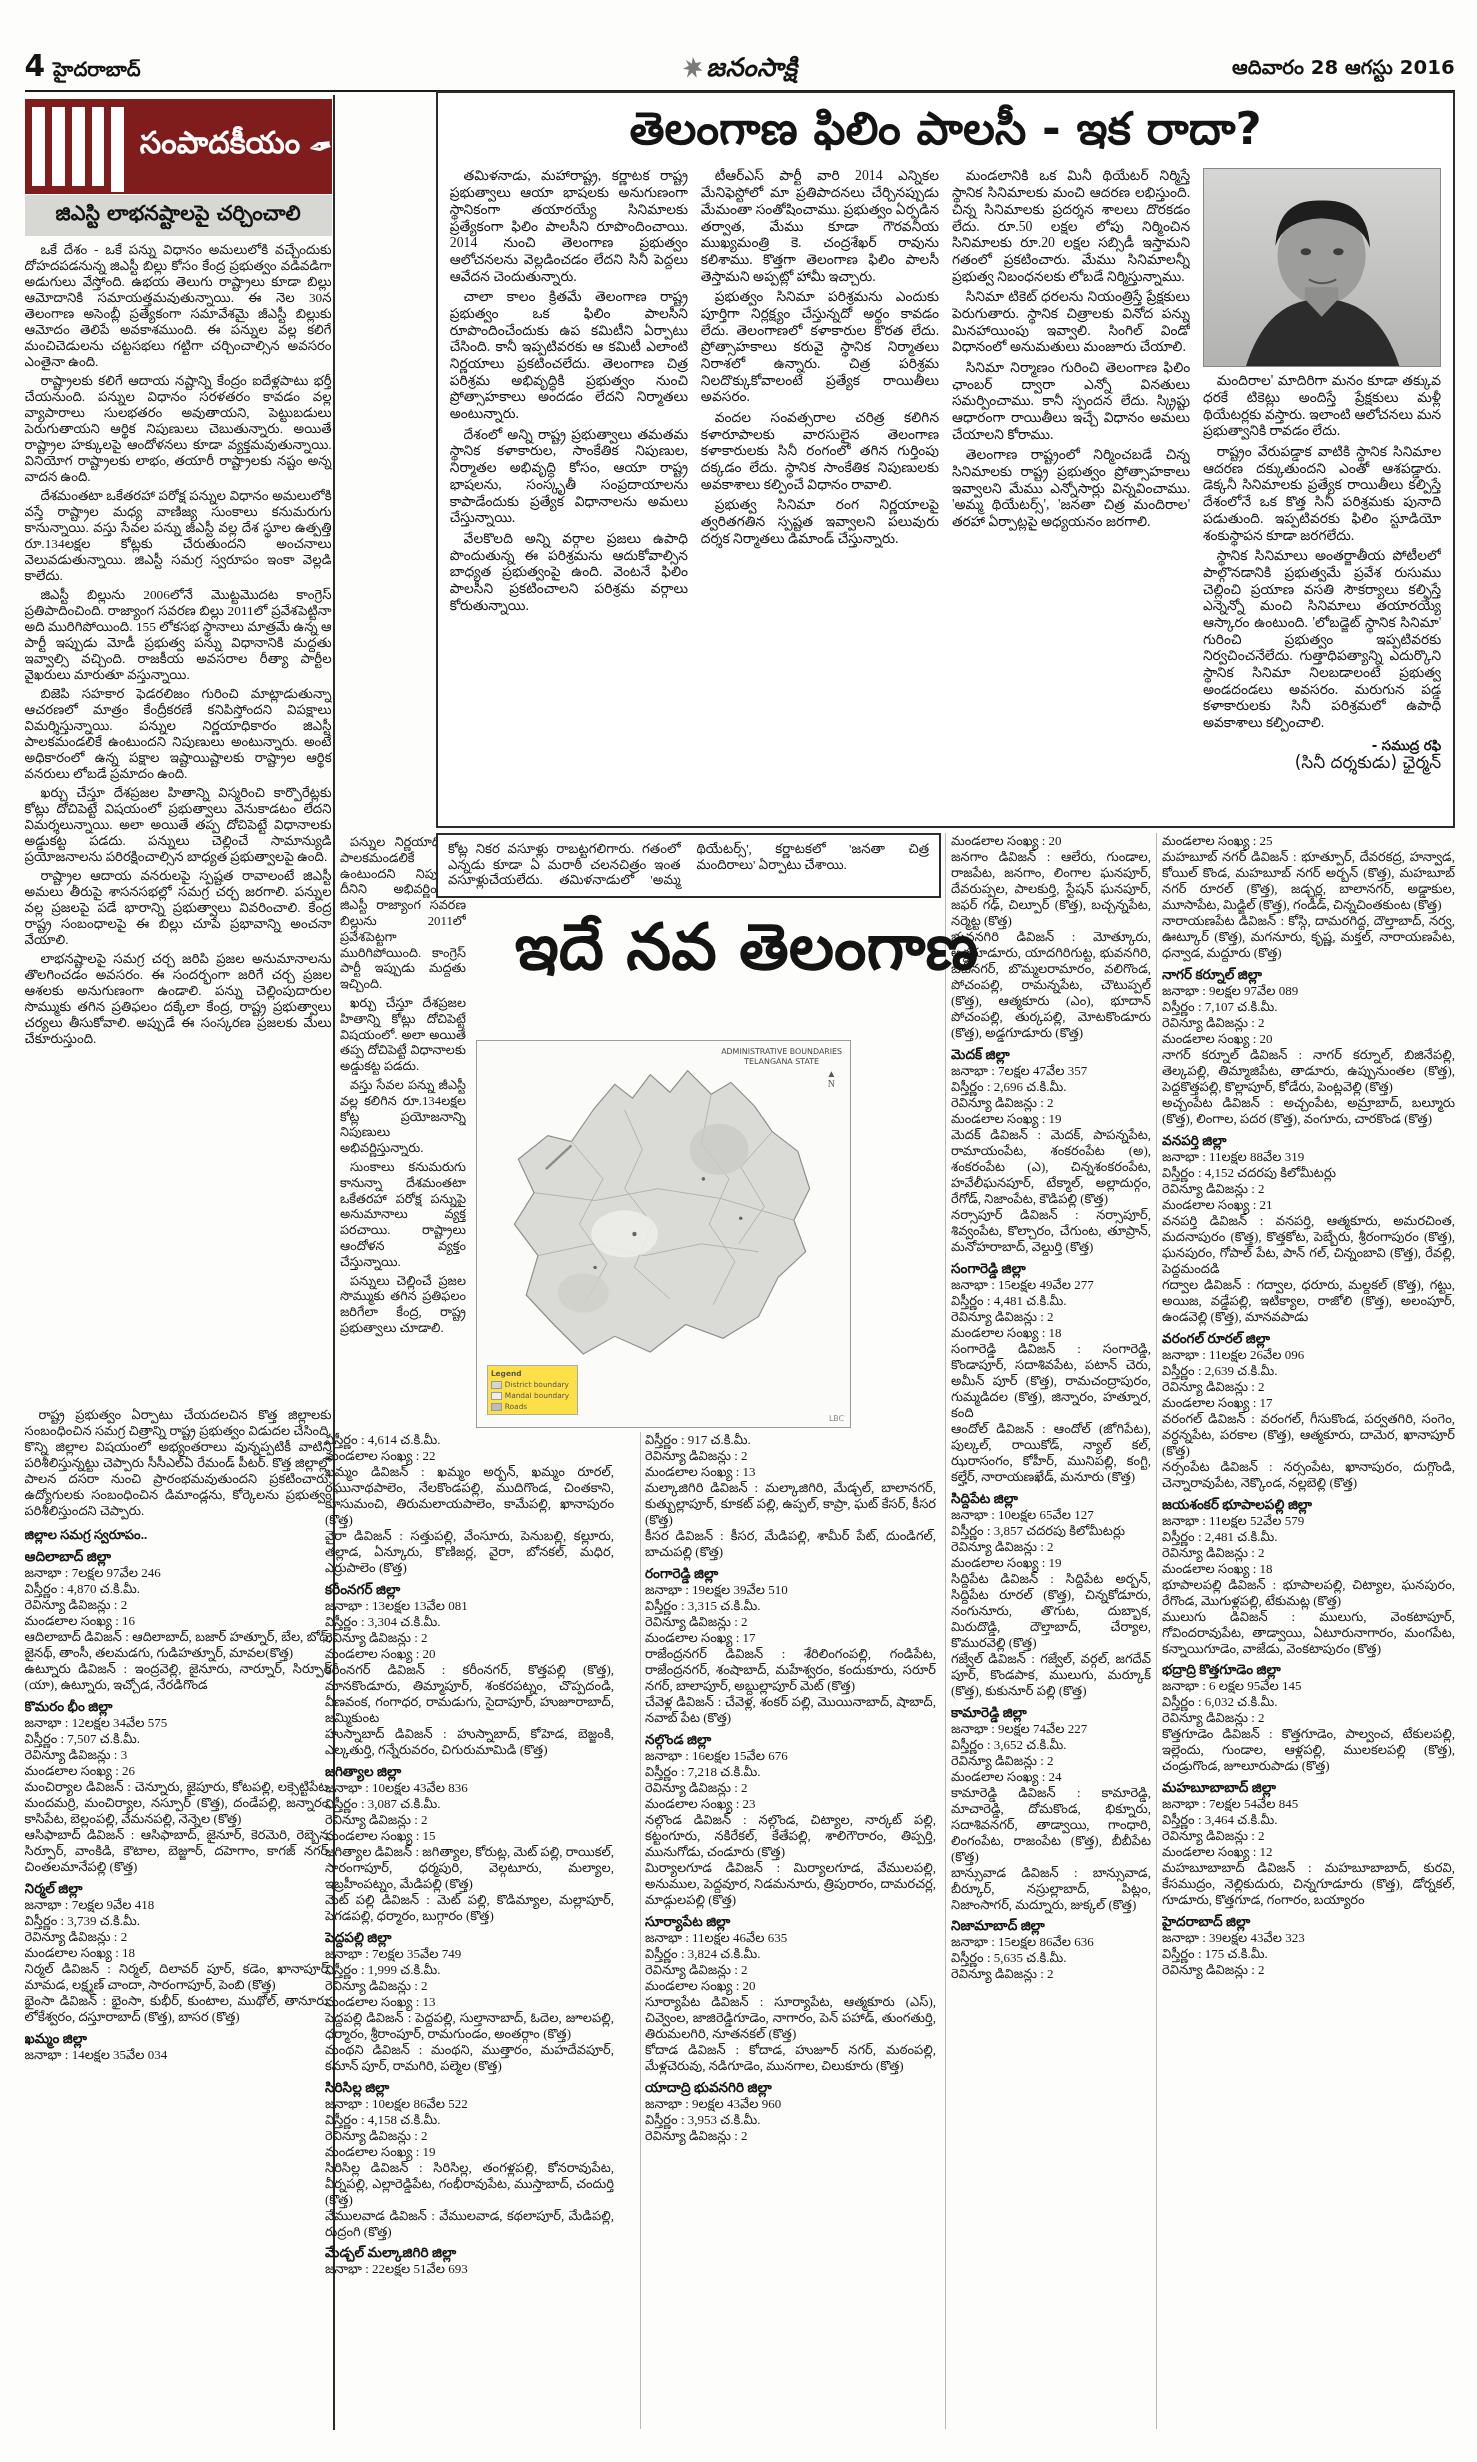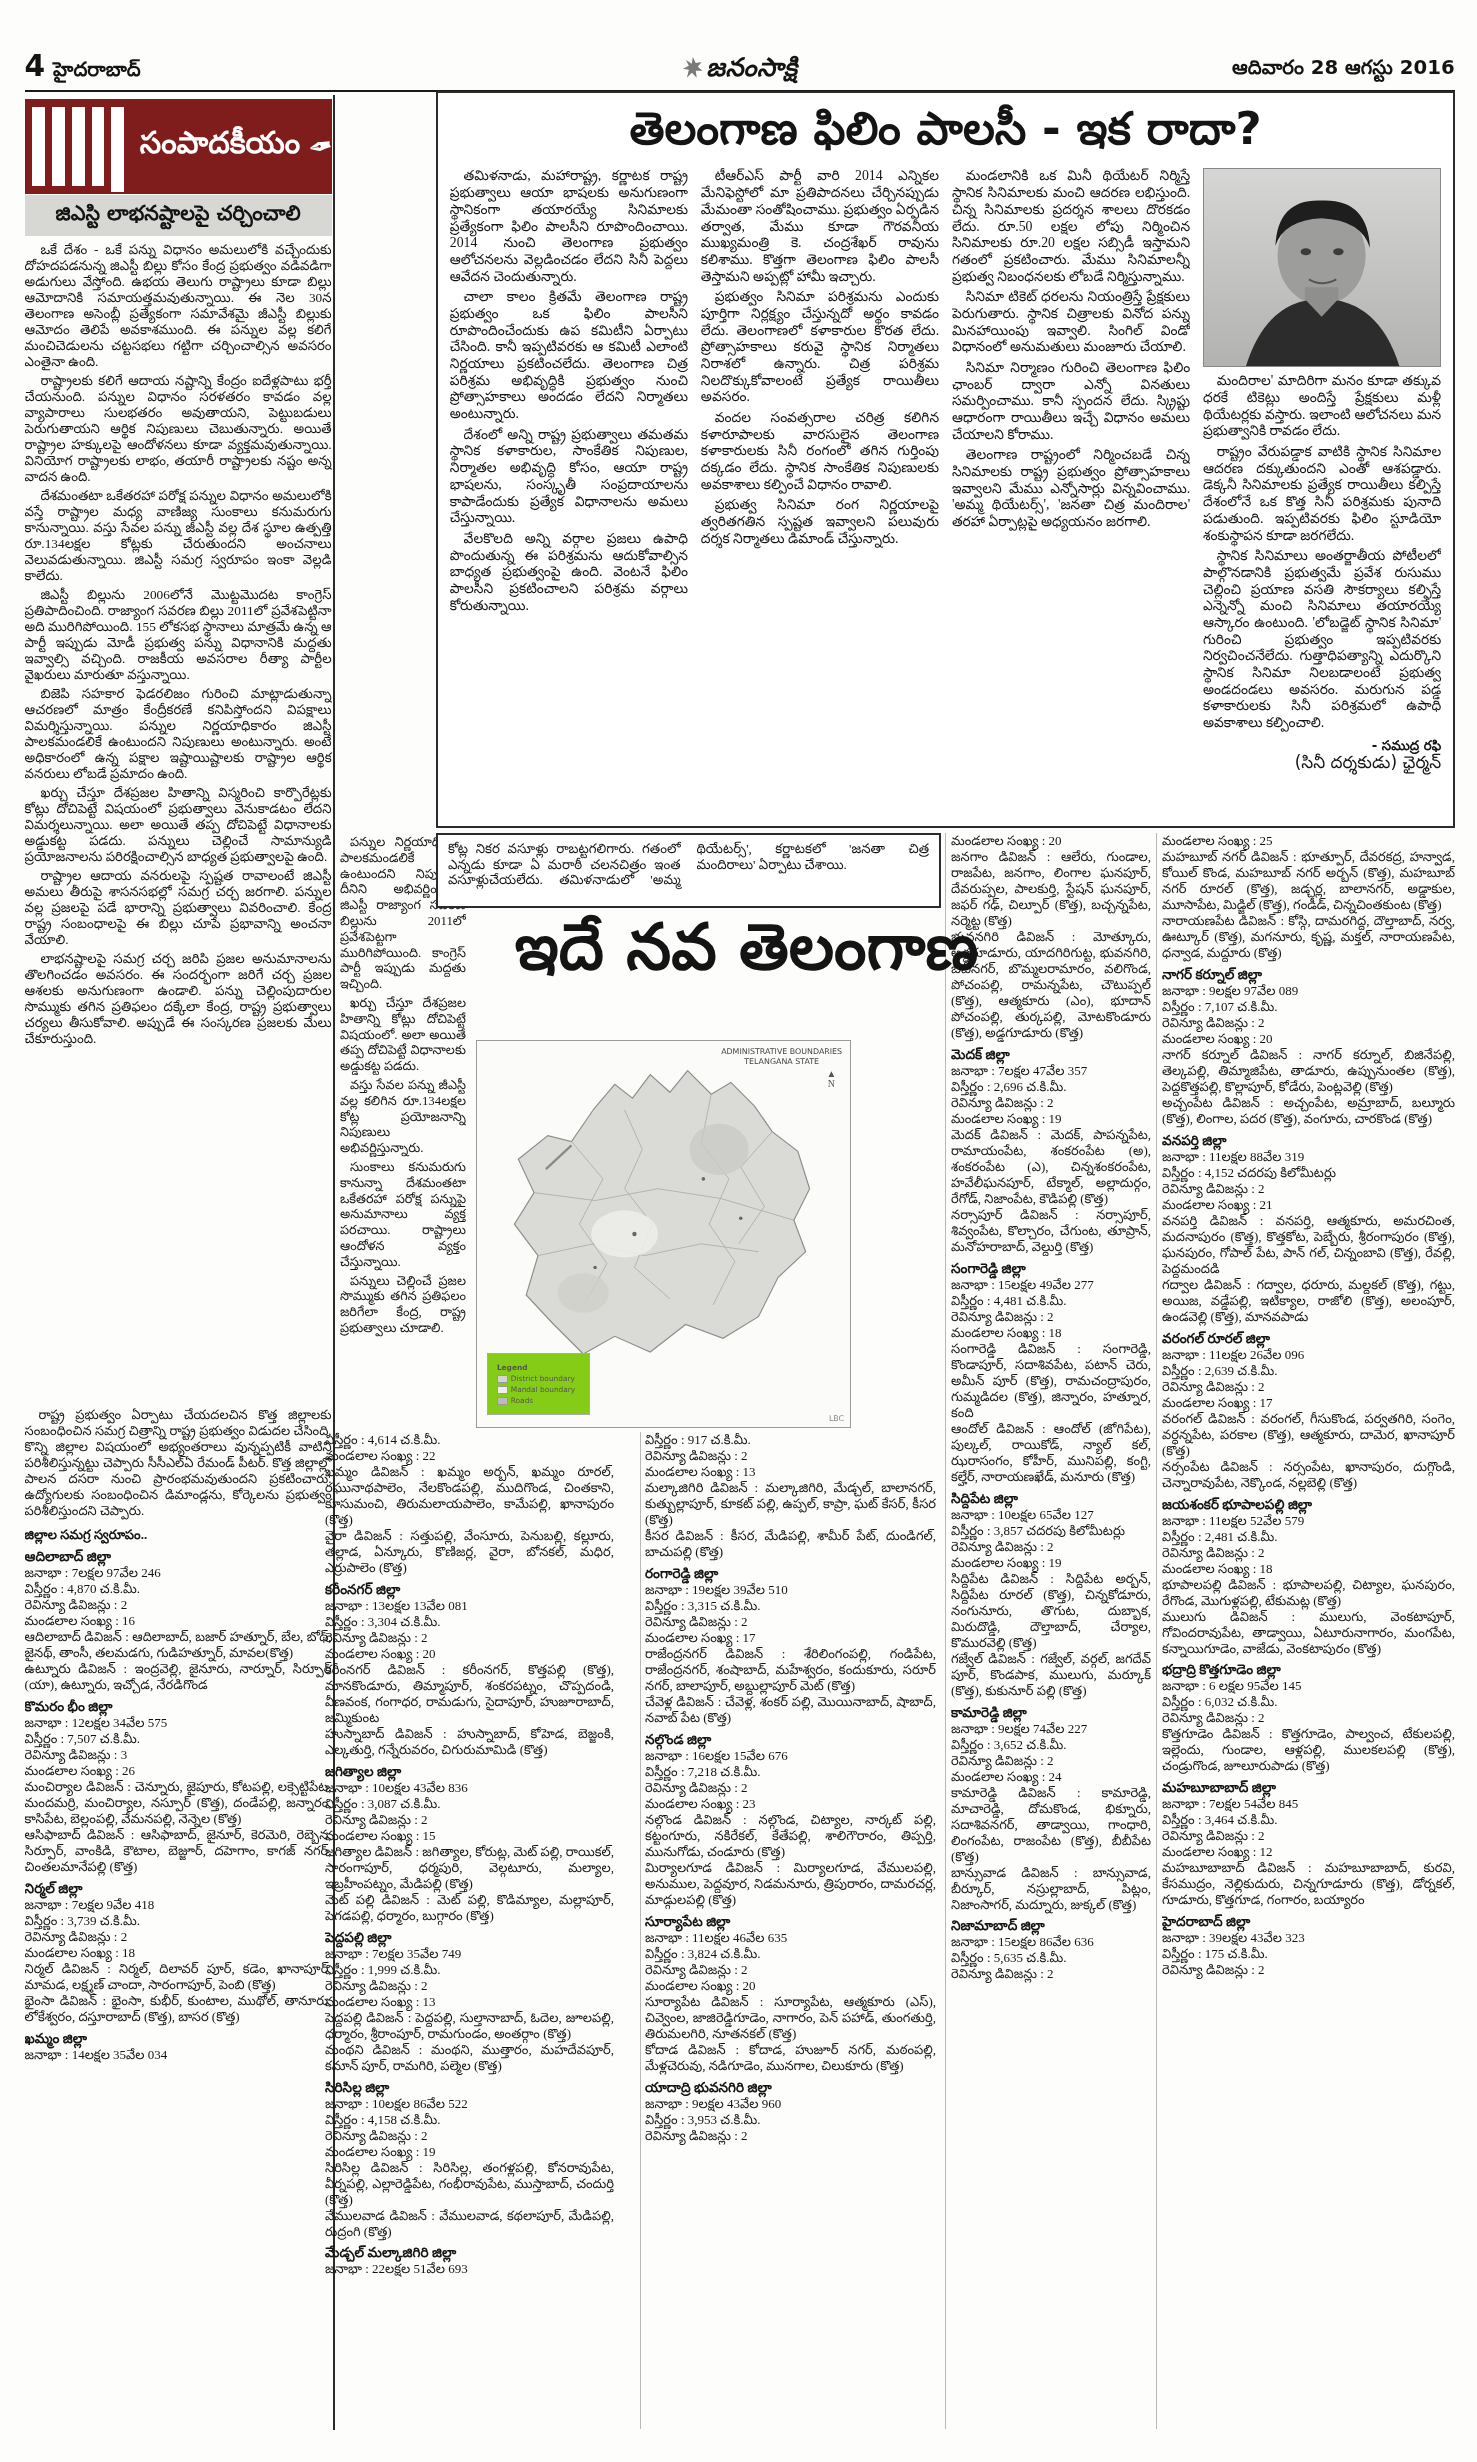--- a/index.html
+++ b/index.html
@@ -35,34 +35,34 @@
   .film-box{position:absolute;left:436px;top:91px;width:1019px;height:737px;border:2px solid #2b2b2b;
             background:#fff;overflow:hidden;box-sizing:border-box;}
   .film-headline{margin:9.9px 11.8px 7.9px 11.8px;text-align:center;font-family:"DejaVu Sans",sans-serif;
                  font-weight:800;font-size:45px;line-height:1.15;}
   .film-cols{display:flex;gap:12.8px;padding:5.9px 11.8px;height:611px;overflow:hidden;}
   .film-col{flex:1;overflow:hidden;font-size:13.8px;line-height:16.7px;}
   .fpara{text-align:justify;text-indent:13.8px;margin:0 0 3.9px 0;}
   .photo{width:100%;height:199px;margin-bottom:5.9px;border:1px solid #888;box-sizing:border-box;background:#c7c7c7;}
   .byline{font-family:"DejaVu Sans",sans-serif;font-weight:700;font-size:13.3px;text-align:right;margin-top:5.9px;}
   .byline2{font-family:"DejaVu Sans",sans-serif;font-size:17px;text-align:right;}
-  .film-cont{position:absolute;left:436px;top:833px;width:505px;height:75px;border:2px solid #2b2b2b;
+  .film-cont{position:absolute;left:436px;top:833px;width:505px;height:65px;border:2px solid #2b2b2b;
              box-sizing:border-box;padding:5.9px 9.9px;column-count:2;column-gap:15.8px;
              font-size:13.3px;line-height:15.8px;overflow:hidden;background:#fff;}
   .film-cont .fpara{text-indent:0;}
   
   .nava-headline{position:absolute;left:451px;top:912px;width:591px;text-align:center;
                  font-family:"DejaVu Sans",sans-serif;font-weight:800;font-size:64px;line-height:1.1;}
   .map-box{position:absolute;left:476px;top:1040px;width:373px;height:386px;border:1px solid #9a9a96;
            background:#fbfbfa;overflow:hidden;}
   .map-title{position:absolute;right:7.9px;top:5.9px;text-align:center;font-family:"DejaVu Sans",sans-serif;
              font-size:7.9px;color:#444;line-height:1.3;}
   .map-north{position:absolute;right:13.8px;top:27.6px;font-size:9.9px;color:#555;text-align:center;line-height:1;}
-  .legend{position:absolute;left:9.9px;bottom:11.8px;width:83px;border:1px solid #aaa;background:#84cc16;
-          font-family:"DejaVu Sans",sans-serif;font-size:7.4px;color:#555;padding:9px;}
+  .legend{position:absolute;left:9.9px;bottom:11.8px;width:83px;border:1px solid #aaa;background:#fde047;
+          font-family:"DejaVu Sans",sans-serif;font-size:7.4px;color:#555;padding:3px;}
   .legend .lg-row{display:flex;align-items:center;gap:3px;margin-top:2px;}
   .legend .sw{width:8.9px;height:5.9px;background:#d4d4d0;border:1px solid #999;}
   .map-credit{position:absolute;right:5.9px;bottom:3.9px;font-family:"DejaVu Sans",sans-serif;font-size:7.9px;color:#888;}
   
   .dcol{position:absolute;overflow:hidden;font-size:13px;line-height:16px;}
   .it{margin:0;}
   .it-h{font-weight:700;font-size:13.6px;margin-top:5.9px;}
   .it-s{margin:0;}
   .it-d{text-align:justify;}
   .it-p{text-align:justify;text-indent:13.8px;margin-bottom:8px;}

